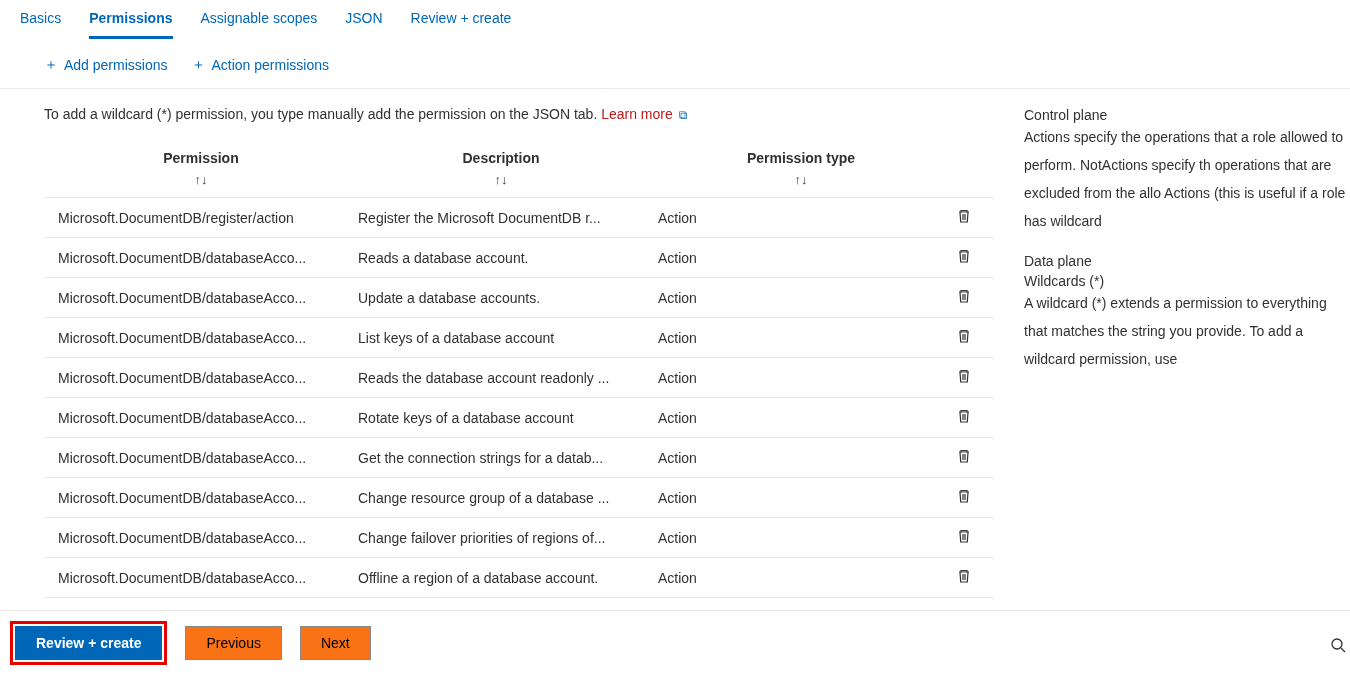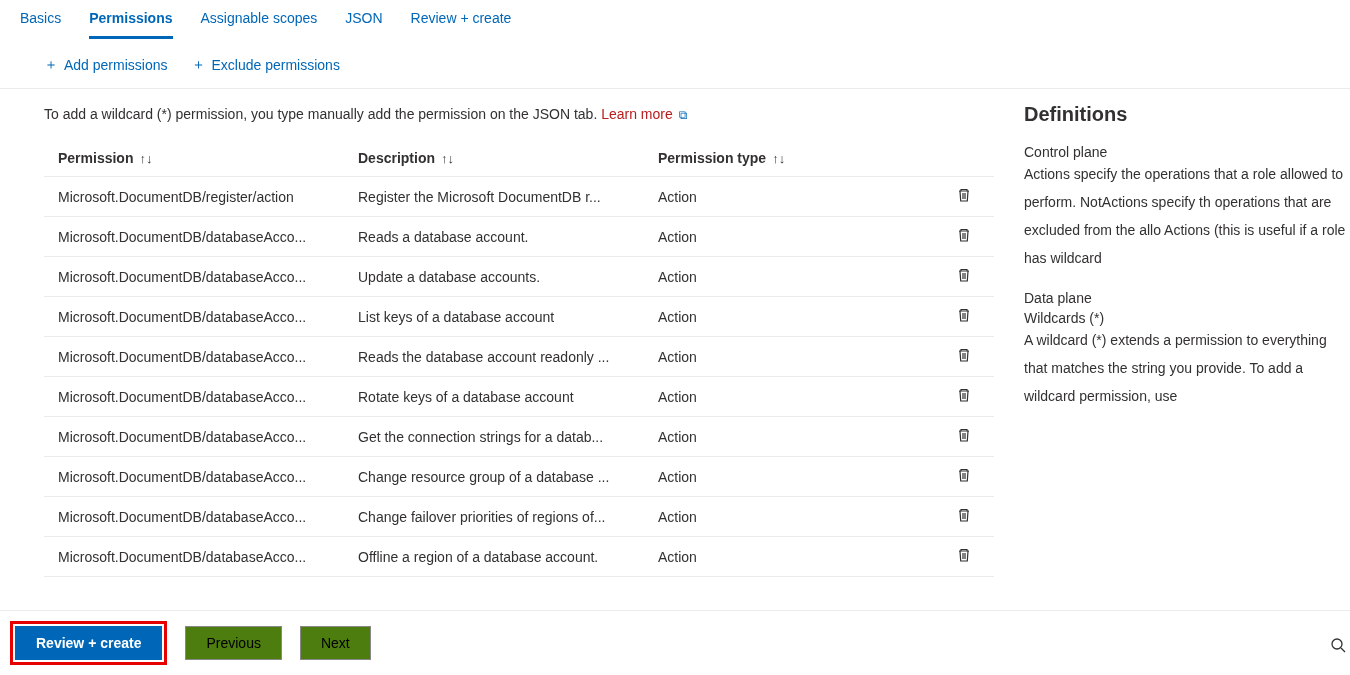--- a/index.html
+++ b/index.html
@@ -60,21 +60,21 @@
     margin-top: 14px;
     width: 100%;
   }
   .thead, .trow {
     display: grid;
     grid-template-columns: 300px 300px 300px 40px;
     align-items: center;
     border-bottom: 1px solid #edebe9;
   }
   .thead { font-weight: 600; padding: 10px 0; }
-  .th { display: flex; align-items: center; gap: 6px; padding-left: 14px;}
+  .th { display: flex; align-items: center; gap: 6px; padding-left: 14px; flex-direction: column;}
   .sort-icon { font-size: 13px; color: #323130; }
   .trow { padding: 10px 0; }
   .td { padding-left: 14px; white-space: nowrap; overflow: hidden; text-overflow: ellipsis; }
   .trash { color: #323130; cursor: pointer; text-align: center; }
   .side {
     padding-right: 4px;
     overflow: hidden;
   }
   .side h2 { font-size: 20px; font-weight: 600; margin-bottom: 18px; }
   .def-title { font-weight: 400; margin-top: 4px; }
@@ -86,21 +86,21 @@
     border-top: 1px solid #edebe9;
     display: flex;
     align-items: center;
     gap: 18px;
     padding-left: 8px;
     background: #fff;
   }
   .btn {
     padding: 8px 20px;
     border: 1px solid #8a8886;
-    background: #4d7c0f;
+    background: #f97316;
     cursor: pointer;
     font-size: 14px;
   }
   .btn.primary {
     background: #0067b8;
     color: #fff;
     border: 1px solid #0067b8;
     font-weight: 600;
   }
   .highlight-box {
@@ -128,21 +128,21 @@
   <div class="tab">Review + create</div>
 </div>
 
 <div class="toolbar">
   <div class="toolbar-link">
     <span class="plus">＋</span>
     <span>Add permissions</span>
   </div>
   <div class="toolbar-link">
     <span class="plus">＋</span>
-    <span>Exclude permissions</span>
+    <span>Action permissions</span>
   </div>
 </div>
 
 <div class="content-wrap">
   <div class="main">
     <div class="intro">
       <p>
         <span>To add a wildcard (*) permission, you type manually add the permission on the JSON tab. </span>
         <span class="link">Learn more</span>
         <span class="ext-icon">⧉</span>
@@ -244,21 +244,20 @@
             <div class="td">Action</div>
             <div class="trash"><svg class="trash-svg" viewBox="0 0 16 16">
                 <path fill="none" stroke="#323130" stroke-width="1.2" d="M3 4h10M5 4V2.5h6V4M4 4l.7 10h6.6L12 4M7 6v6M9 6v6"></path>
               </svg></div>
           </div>
         </div>
     </div>
   </div>
 
   <div class="side">
-    <h2>Definitions</h2>
     <p class="def-title">Control plane</p>
     <p class="def-body">Actions specify the operations that a role allowed to perform. NotActions specify th operations that are excluded from the allo Actions (this is useful if a role has wildcard</p>
     <p class="def-title">Data plane</p>
     <p class="def-title">Wildcards (*)</p>
     <p class="def-body">A wildcard (*) extends a permission to everything that matches the string you provide. To add a wildcard permission, use</p>
   </div>
 </div>
 
 <div class="footer">
   <span class="highlight-box">

